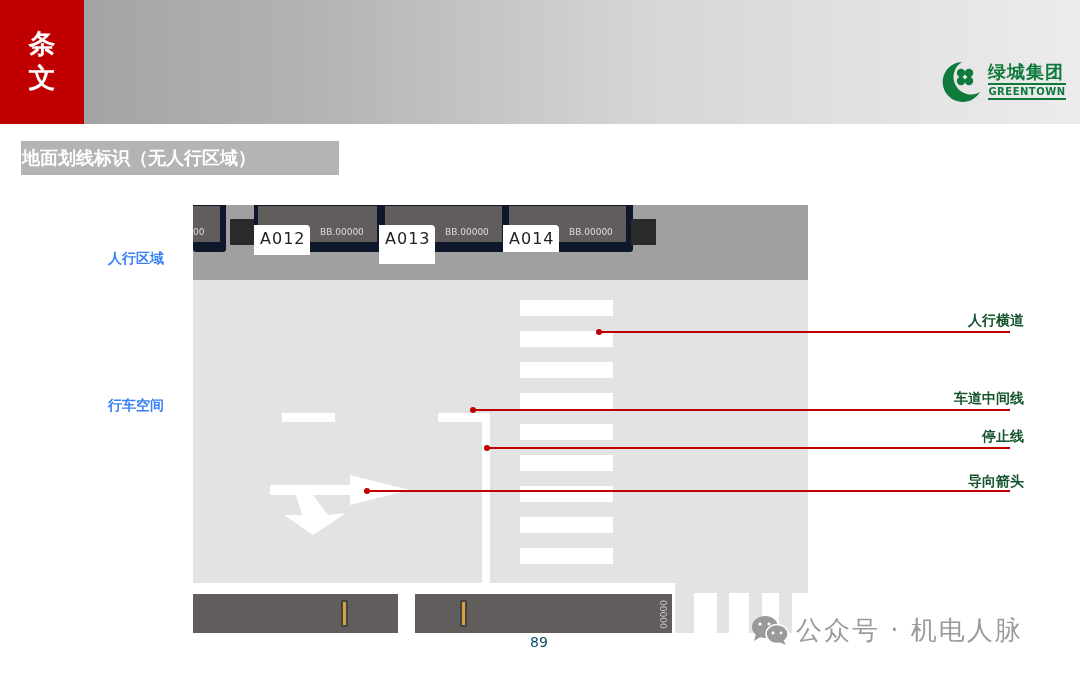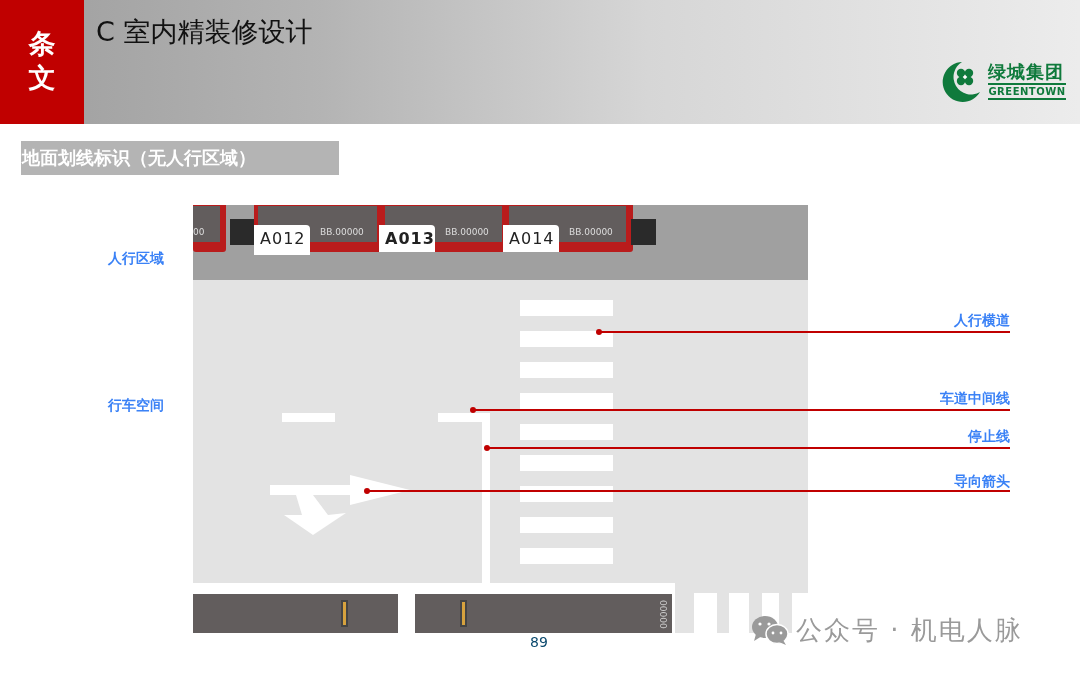--- a/index.html
+++ b/index.html
@@ -24,53 +24,52 @@
     border-top: 2px solid #0f7a3c; border-bottom: 2px solid #0f7a3c; text-align: center; line-height: 13px; letter-spacing: 0.5px; }
 
   
   .section-bar { position: absolute; left: 21px; top: 141px; width: 318px; height: 34px; background: #b4b4b4;
     color: #fff; font-weight: bold; font-size: 18px; line-height: 34px; padding-left: 1px; white-space: nowrap; }
 
   
   .diagram { position: absolute; left: 193px; top: 205px; width: 615px; height: 428px; }
   .d-road { position: absolute; left: 0; top: 75px; width: 615px; height: 303px; background: #e3e3e3; }
   .d-top { position: absolute; left: 0; top: 0; width: 615px; height: 75px; background: #a0a0a0; }
-  .bay { position: absolute; top: 0; height: 47px; background: #b91c1c; border-radius: 0 0 3px 3px; }
+  .bay { position: absolute; top: 0; height: 47px; background: #0f172a; border-radius: 0 0 3px 3px; }
   .bay-dark { position: absolute; top: 1px; height: 36px; background: #625d5d; }
   .bay-tab { position: absolute; background: #fff; font-size: 16px; color: #222; letter-spacing: 1px; padding-left: 6px; border-radius: 0 4px 0 0; }
   .bay-code { position: absolute; color: #ddd; font-size: 9px; }
   .blk { position: absolute; background: #2a2a2a; }
 
   .stripe { position: absolute; left: 327px; width: 93px; height: 16px; background: #fff; }
   .white { position: absolute; background: #fff; }
 
   .d-bottom-cover { position: absolute; left: 0; top: 378px; width: 615px; height: 50px; background: #fff; }
   .car { position: absolute; top: 389px; height: 39px; background: #625d5d; }
   .car-plug { position: absolute; width: 7px; height: 27px; top: 6px; background: #d6a23e; border: 2px solid #444; }
   .gray-bar { position: absolute; top: 378px; height: 50px; background: #e3e3e3; }
 
   
   .side-label { position: absolute; left: 108px; font-size: 14px; font-weight: bold; color: #3b82f6; }
-  .ann-label { position: absolute; right: 70px; font-size: 14px; font-weight: bold; color: #3b82f6; text-align: right; white-space: nowrap; }
+  .ann-label { position: absolute; right: 56px; font-size: 14px; font-weight: bold; color: #14532d; text-align: right; white-space: nowrap; }
   .ann-line { position: absolute; height: 2px; background: #c00000; }
   .ann-dot { position: absolute; width: 6px; height: 6px; border-radius: 50%; background: #c00000; }
 
   .page-num { position: absolute; left: 530px; top: 634px; font-size: 14px; color: #0c4a6e; }
   .watermark { position: absolute; left: 750px; top: 612px; height: 36px; display: flex; align-items: center; color: #9a9a9a; font-size: 26px; letter-spacing: 2px; }
   .wm-icon { width: 40px; height: 32px; margin-right: 6px; position: relative; }
 </style>
 </head>
 <body>
 
 <div class="header">
   <div class="header-tag">
     <span>条</span>
     <span>文</span>
   </div>
-  <div class="title1">C 室内精装修设计</div>
 
   <div class="logo">
     <svg class="logo-mark" viewBox="0 0 44 42">
       <path d="M22 2 A20 20 0 1 0 40 32 A16 16 0 1 1 22 2 Z" fill="#0f7a3c"></path>
       <g fill="#0f7a3c" transform="translate(25,17)">
         <circle cx="-4" cy="-4" r="4.2"></circle>
           <circle cx="4" cy="-4" r="4.2"></circle>
         <circle cx="-4" cy="4" r="4.2"></circle>
           <circle cx="4" cy="4" r="4.2"></circle>
       </g>
@@ -95,21 +94,21 @@
     <div class="bay-code" style="left:0;top:22px;color:#ddd;">00</div>
   </div>
   <div class="blk" style="left:37px;top:14px;width:24px;height:26px;"></div>
   <div class="bay" style="left:61px;width:129px;">
     <div class="bay-dark" style="left:4px;width:119px;"></div>
     <div class="bay-tab" style="left:0;top:20px;width:56px;height:30px;line-height:27px;">A012</div>
     <div class="bay-code" style="left:66px;top:22px;">BB.00000</div>
   </div>
   <div class="bay" style="left:186px;width:128px;">
     <div class="bay-dark" style="left:6px;width:117px;"></div>
-    <div class="bay-tab" style="left:0;top:20px;width:56px;height:27px;line-height:27px;font-weight:bold;">A013</div>
+    <div class="bay-tab" style="left:0;top:20px;width:56px;height:39px;line-height:27px;">A013</div>
     <div class="bay-code" style="left:66px;top:22px;">BB.00000</div>
   </div>
   <div class="bay" style="left:310px;width:130px;">
     <div class="bay-dark" style="left:6px;width:117px;"></div>
     <div class="bay-tab" style="left:0;top:20px;width:56px;height:27px;line-height:27px;">A014</div>
     <div class="bay-code" style="left:66px;top:22px;">BB.00000</div>
   </div>
   <div class="blk" style="left:438px;top:14px;width:25px;height:26px;"></div>
 
   <div class="stripe" style="top:95px;"></div>

